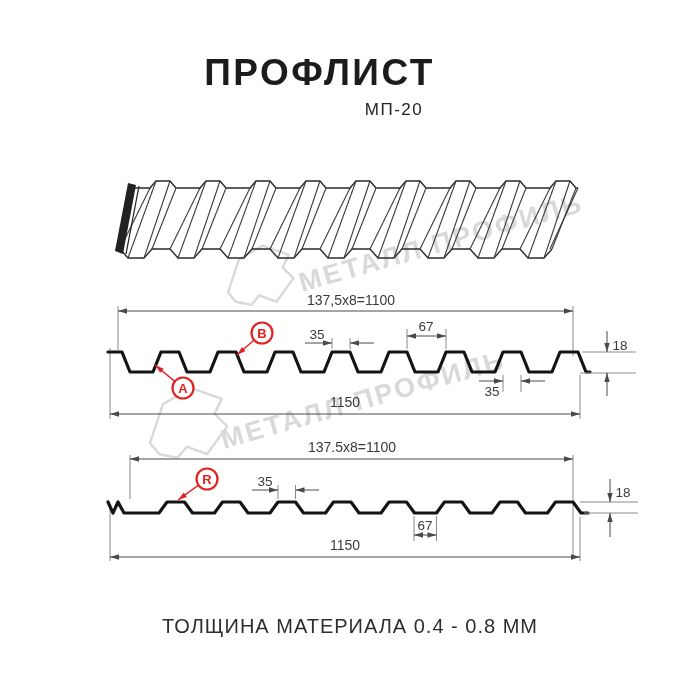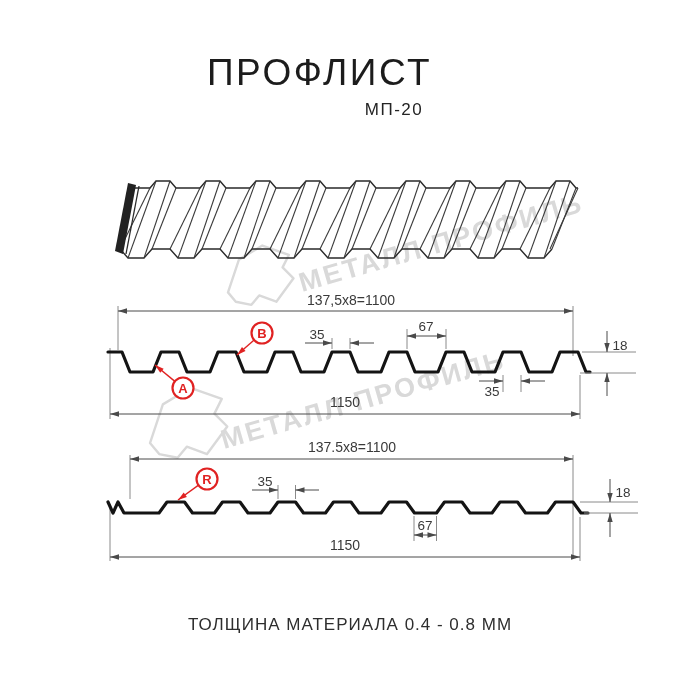--- a/index.html
+++ b/index.html
@@ -1,23 +1,23 @@
 <!DOCTYPE html>
 <html><head>
 <meta charset="utf-8">
 <style>
   html,body{margin:0;padding:0;background:#fff;}
   .stage{position:relative;width:700px;height:700px;background:#ffffff;overflow:hidden;
          font-family:"Liberation Sans","DejaVu Sans",sans-serif;}
   .title{position:absolute;left:0;top:52px;width:639px;text-align:center;
-         font-size:37px;font-weight:400;color:#1c1c1c;letter-spacing:2.5px;}
+         font-size:37px;font-weight:700;color:#1c1c1c;letter-spacing:2.5px;}
   .subtitle{position:absolute;left:0;top:100px;width:700px;text-align:center;
          font-size:17px;font-weight:500;color:#242424;letter-spacing:1.5px;margin-left:44px;}
   .footer-note{position:absolute;left:0;top:615px;width:700px;text-align:center;
-         font-size:17px;font-weight:500;color:#2e2e2e;letter-spacing:1px;}
+         font-size:20px;font-weight:500;color:#2e2e2e;letter-spacing:1px;}
   svg{position:absolute;left:0;top:0;}
   svg text{font-family:"Liberation Sans","DejaVu Sans",sans-serif;}
 </style>
 </head>
 <body>
 
 <div class="stage">
   <div class="title">ПРОФЛИСТ</div>
   <div class="subtitle">МП-20</div>
   <svg id="draw" width="700" height="700" viewBox="0 0 700 700">

